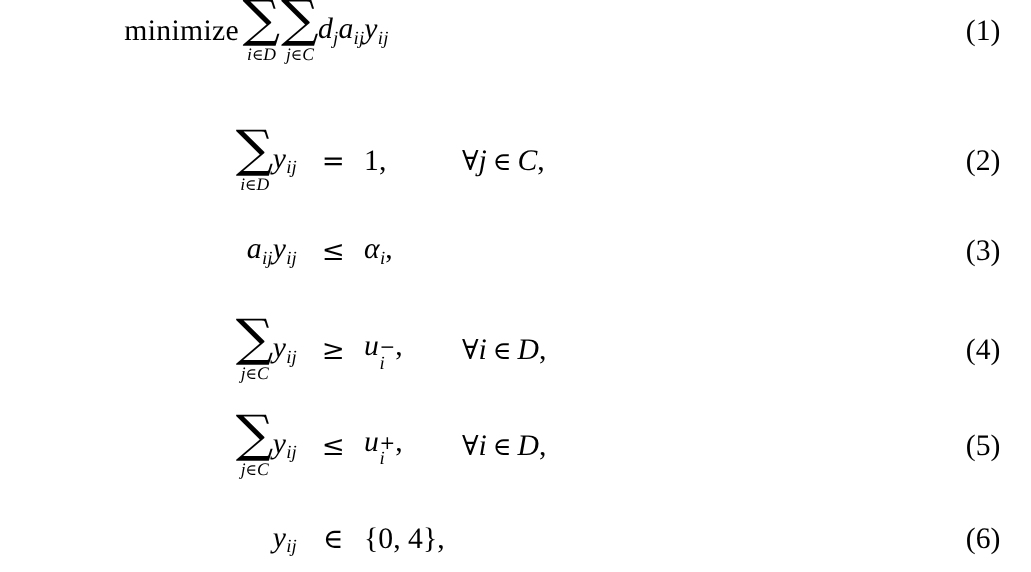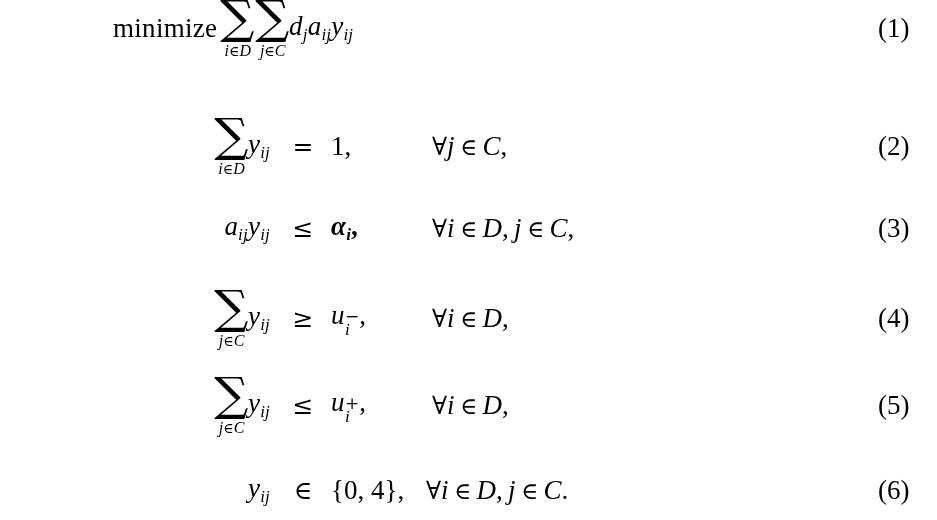--- a/index.html
+++ b/index.html
@@ -163,21 +163,21 @@
     transform: translateY(-50%);
   }
   .rhs {
     position: absolute;
     left: 331px;
     transform: translateY(-50%);
     white-space: nowrap;
   }
   .quantcol {
     position: absolute;
-    left: 432px;
+    left: 420px;
     transform: translateY(-50%);
     white-space: nowrap;
   }
   .label {
     position: absolute;
     transform: translateY(-50%);
     white-space: nowrap;
   }
   .obj {
     position: absolute;
@@ -221,24 +221,23 @@
   <div class="rel op" style="top:146px;">=</div>
   <div class="rhs num" style="top:146px;">1,</div>
   <div class="quantcol quant" style="top:146px;"><span class="forall">∀</span><span>j</span> <span class="setop">∈</span> <span>C</span><span class="punc">,</span></div>
   <div class="eqnum" style="top:146px;">(2)</div>
 
   <div class="lhs" style="top:228px;">
     <span class="var"><span>a</span><sub>ij</sub></span>
     <span class="var"><span>y</span><sub>ij</sub></span>
   </div>
   <div class="rel op" style="top:228px;">≤</div>
-  <div class="rhs" style="top:228px;font-weight:bold;">
+  <div class="rhs" style="top:228px;">
     <span class="var"><span>α</span><sub>i</sub></span><span class="num">,</span>
   </div>
-  <div class="quantcol quant" style="top:228px;"><span class="forall">∀</span><span>i</span> <span class="setop">∈</span> <span>D</span><span class="punc">,</span> <span>j</span> <span class="setop">∈</span> <span>C</span><span class="punc">,</span></div>
   <div class="eqnum" style="top:228px;">(3)</div>
 
   <div class="lhs" style="top:318px;">
     <span class="bigsum">
       <span class="sigma">∑</span>
       <span class="limit"><span>j</span><span class="setop">∈</span><span>C</span></span>
     </span>
     <span class="var"><span>y</span><sub>ij</sub></span>
   </div>
   <div class="rel op" style="top:318px;">≥</div>
@@ -272,16 +271,15 @@
     </span><span class="num">,</span>
   </div>
   <div class="quantcol quant" style="top:405px;"><span class="forall">∀</span><span>i</span> <span class="setop">∈</span> <span>D</span><span class="punc">,</span></div>
   <div class="eqnum" style="top:405px;">(5)</div>
 
   <div class="lhs" style="top:490px;">
     <span class="var"><span>y</span><sub>ij</sub></span>
   </div>
   <div class="rel op" style="top:490px;">∈</div>
   <div class="rhs num" style="top:490px;">{0, 4},</div>
-  <div class="quantcol quant" style="top:490px; left:426px;"><span class="forall">∀</span><span>i</span> <span class="setop">∈</span> <span>D</span><span class="punc">,</span> <span>j</span> <span class="setop">∈</span> <span>C</span><span class="punc">.</span></div>
   <div class="eqnum" style="top:490px;">(6)</div>
 
 </div>
 
 </body></html>

